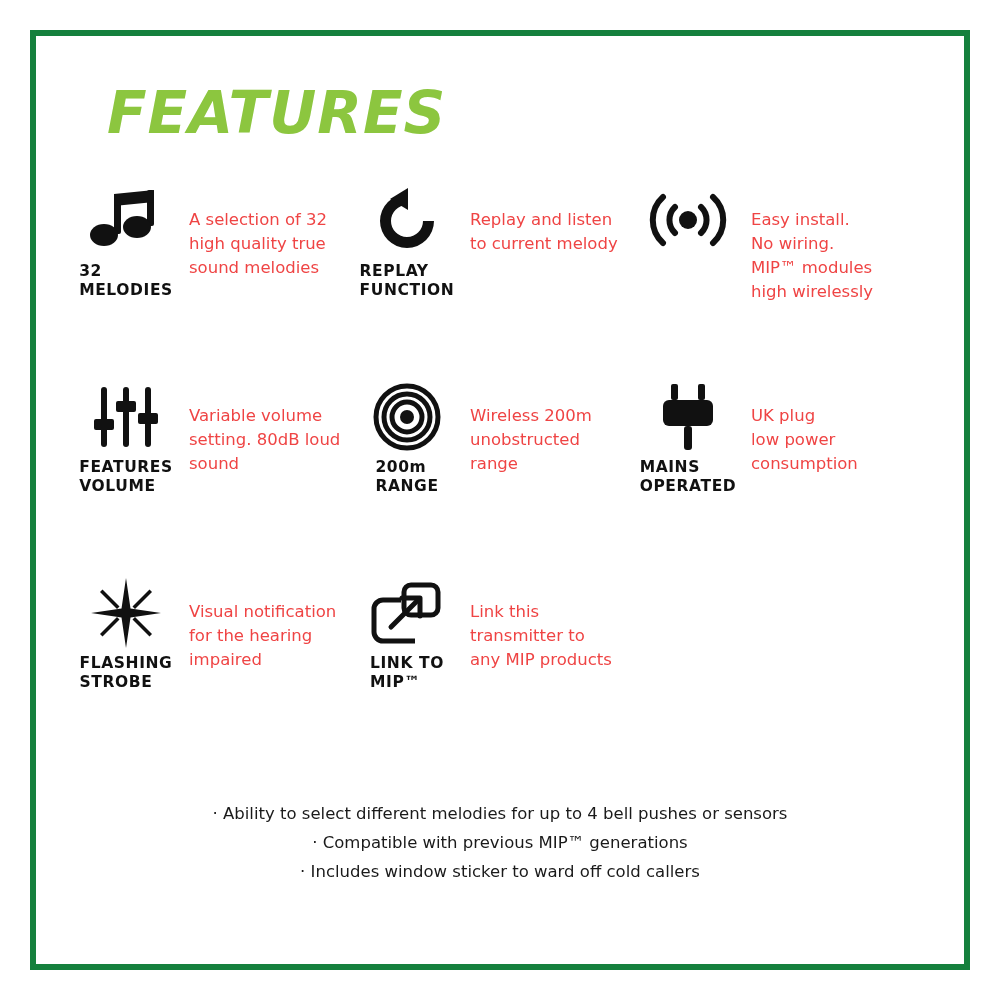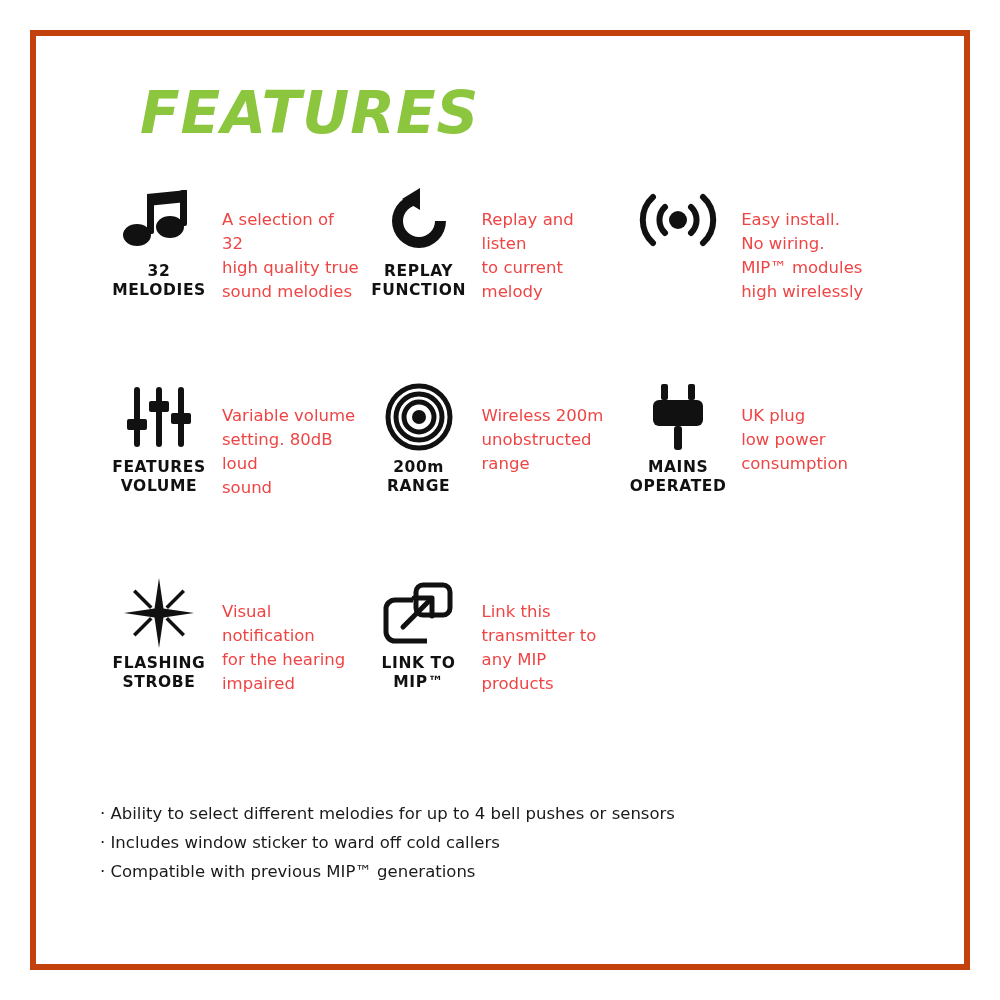--- a/index.html
+++ b/index.html
@@ -19,23 +19,23 @@
     height: 1000px;
     box-sizing: border-box;
     padding: 30px;
     background: #ffffff;
   }
   .frame {
     position: relative;
     width: 100%;
     height: 100%;
     box-sizing: border-box;
-    border: 6px solid #c2410c;
+    border: 6px solid #15803d;
     background: #ffffff;
-    padding: 30px 64px;
+    padding: 30px 31px;
   }
   .title {
     font-family: "DejaVu Sans", sans-serif;
     font-weight: bold;
     font-style: italic;
     font-size: 58px;
     letter-spacing: 1px;
     color: #8cc63f;
     margin: 18px 0 0 40px;
     line-height: 1;
@@ -69,21 +69,21 @@
     padding-top: 6px;
   }
   .icon-art {
     height: 66px;
     display: flex;
     align-items: center;
     justify-content: center;
   }
   .cell-label {
     margin-top: 8px;
-    text-align: center;
+    text-align: left;
     font-family: "DejaVu Sans", sans-serif;
     font-weight: bold;
     font-size: 15.5px;
     letter-spacing: 0.6px;
     color: #111111;
     line-height: 1.25;
     white-space: pre-line;
   }
   .cell-desc {
     flex: 1 1 auto;
@@ -92,21 +92,21 @@
     font-family: "DejaVu Sans", sans-serif;
     font-size: 16.5px;
     color: #ef4444;
     line-height: 1.45;
     white-space: pre-line;
   }
   .cell.wide { width: 330px; }
 
   .footnotes {
     margin-top: 30px;
-    text-align: left;
+    text-align: center;
     font-family: "DejaVu Sans", sans-serif;
     font-size: 16.5px;
     color: #1a1a1a;
     line-height: 1.75;
   }
   .footnote { display: block; }
 </style>
 </head>
 <body>
 
@@ -293,18 +293,18 @@
         </div>
 
         <div class="cell wide"></div>
 
       </div>
 
     </div>
 
     <div class="footnotes">
       <span class="footnote">· Ability to select different melodies for up to 4 bell pushes or sensors</span>
+      <span class="footnote">· Compatible with previous MIP™ generations</span>
       <span class="footnote">· Includes window sticker to ward off cold callers</span>
-      <span class="footnote">· Compatible with previous MIP™ generations</span>
     </div>
 
   </div>
 </div>
 
 </body></html>

